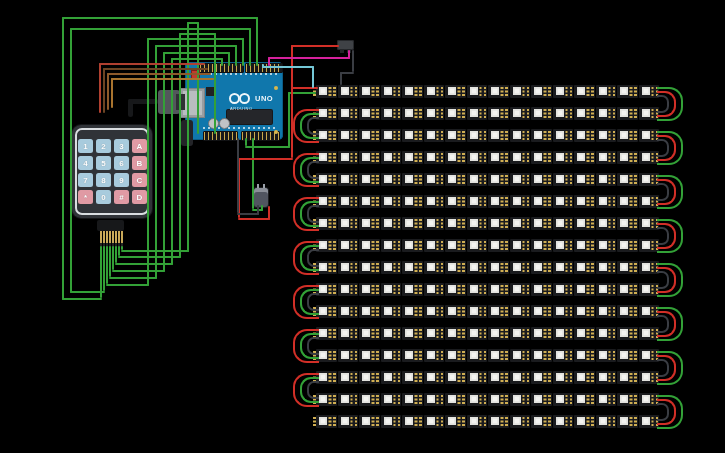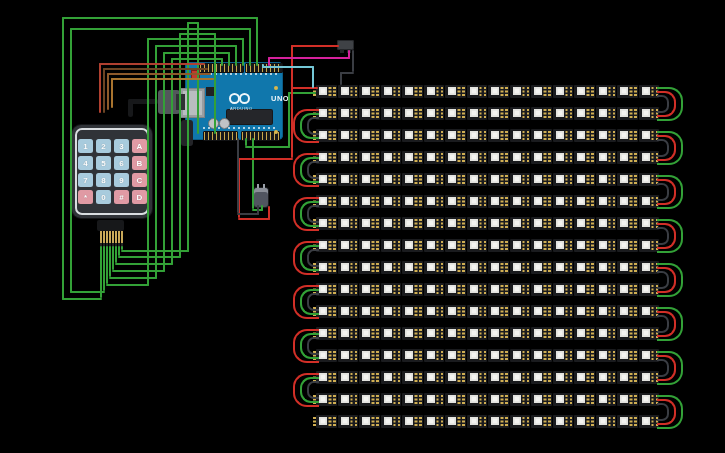--- a/index.html
+++ b/index.html
@@ -37,21 +37,21 @@
        border-radius:1px;z-index:4;box-shadow:0 0 0 1px #17181a;}
   .reset{position:absolute;left:6px;top:8px;width:7px;height:7px;background:#c23b2e;
          border:1px solid #7e241b;z-index:4;}
   .capcyl{position:absolute;width:9px;height:9px;border-radius:50%;background:#c0c3c6;
           border:1px solid #6f7275;z-index:4;}
   .hole{position:absolute;width:4px;height:4px;border-radius:50%;background:#d8b74d;z-index:4;}
   .chip2{position:absolute;left:21px;top:25px;width:9px;height:9px;background:#202124;z-index:4;}
   .logo{position:absolute;left:44px;top:31px;display:flex;align-items:center;gap:2px;z-index:4;}
   .ring{width:7px;height:7px;border:2px solid #eef6fa;border-radius:50%;}
   .ring+.ring{margin-left:-3px;}
-  .uno-txt{color:#eef6fa;font-size:7.5px;font-weight:bold;letter-spacing:.5px;margin-left:19px;}
+  .uno-txt{color:#eef6fa;font-size:7.5px;font-weight:bold;letter-spacing:.5px;margin-left:3px;}
   .brand-txt{position:absolute;left:45px;top:44px;color:#cfe4ee;font-size:4px;letter-spacing:.6px;z-index:4;}
   
   .plug{position:absolute;left:158px;top:90px;width:22px;height:24px;background:#53575c;
         border-radius:3px;z-index:3;}
   .plug-tip{position:absolute;left:176px;top:94px;width:9px;height:16px;background:#2e3033;z-index:3;}
   
   .cap-low{position:absolute;left:254px;top:188px;width:14px;height:19px;background:#515560;
            border-radius:3px;z-index:5;box-shadow:inset 0 4px 0 #8b8f98,0 0 0 1px #1c1d20;}
   .cap-leg{position:absolute;width:2px;height:4px;background:#9aa0a8;top:184px;z-index:5;}
   .comp-top{position:absolute;left:337px;top:40px;width:17px;height:10px;background:#3f4246;

